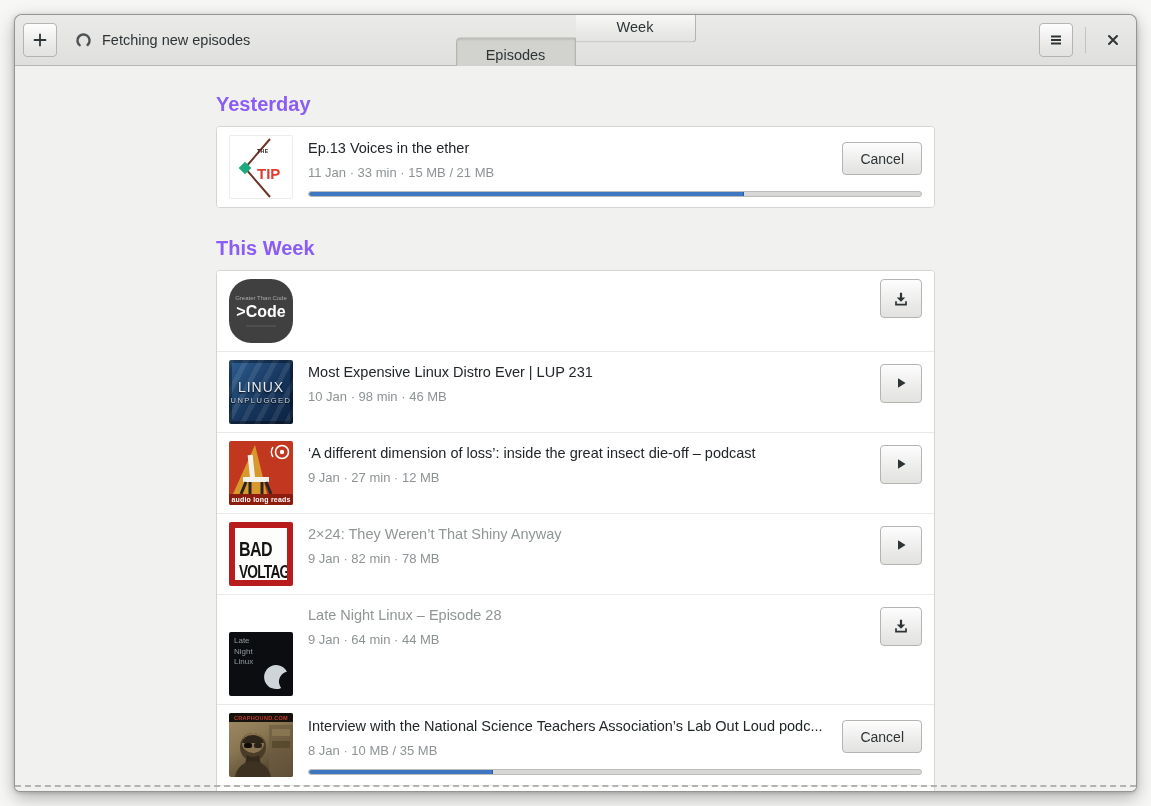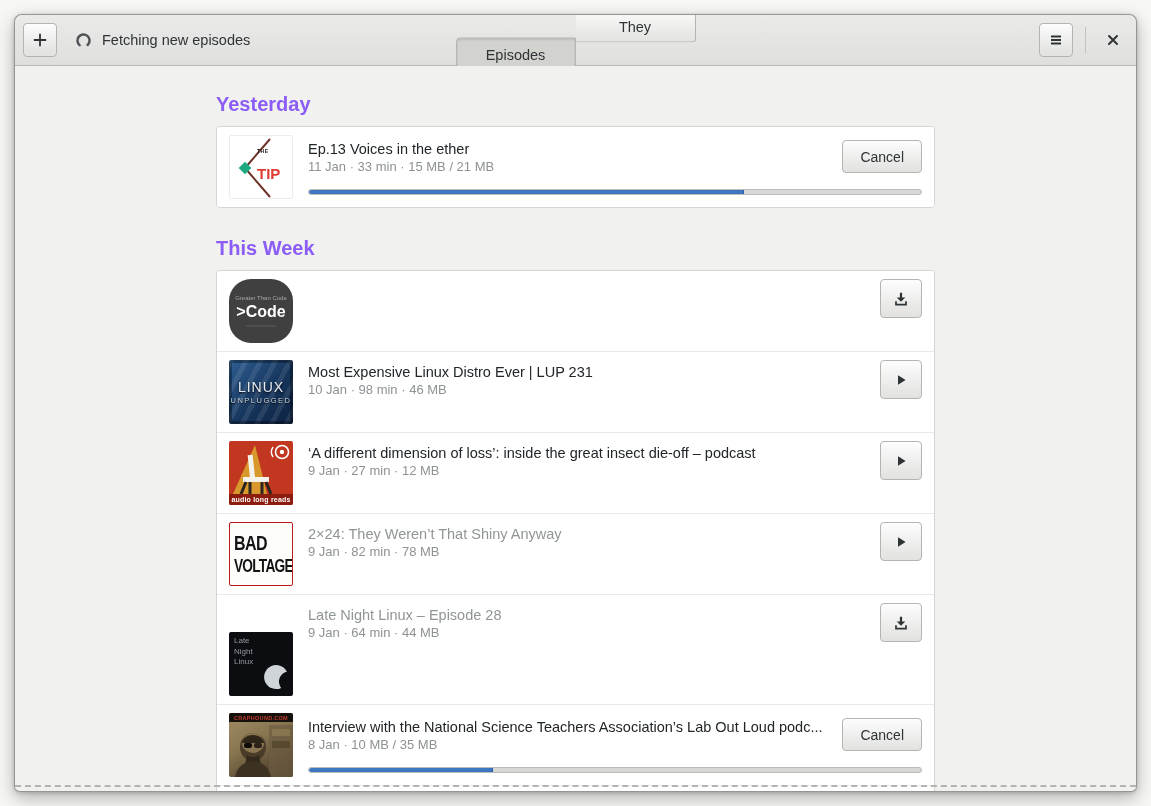--- a/index.html
+++ b/index.html
@@ -96,21 +96,21 @@
   .cover {
     width: 64px; height: 64px; border-radius: 2px; overflow: hidden;
     position: relative; grid-row: 1 / span 2; align-self: center;
     flex: 0 0 auto;
   }
   .info { grid-column: 2; min-width: 0; padding: 2px 0; }
   .ep-title {
     font-size: 14.5px; color: #212629; white-space: nowrap;
     overflow: hidden; line-height: 20px;
   }
-  .ep-meta { font-size: 13px; color: #8d9294; margin-top: 0; white-space: nowrap; }
+  .ep-meta { font-size: 13px; color: #8d9294; margin-top: 7px; white-space: nowrap; }
   .row.played .ep-title { color: #909596; }
   .action-cell { grid-column: 3; grid-row: 1; display:flex; align-items:center; }
   .text-btn {
     font-family: inherit; font-size: 14px; color: #2e3436;
     height: 33px; padding: 0 17px;
     background: linear-gradient(to bottom, #fdfdfd, #e9e9e8 70%, #e2e2e0);
     border: 1px solid #b4b4b0; border-radius: 4px; cursor: pointer;
   }
   .icon-btn {
     width: 42px; height: 39px;
@@ -148,21 +148,21 @@
   }
   .cov-lup .l1 { font-size: 14px; color: #e8eef4; letter-spacing: 1px; text-shadow: 0 1px 2px #000; }
   .cov-lup .l2 { font-size: 7.5px; color: #c9d2da; letter-spacing: 1.5px; margin-top: 1px; text-shadow: 0 1px 1px #000; }
   .cov-alr { background: #c1371f; }
   .cov-alr svg { position: absolute; inset: 0; }
   .cov-alr .label {
     position: absolute; left: 0; right: 0; bottom: 0; height: 11px;
     background: #8c1c0e; color: #fff; font-size: 7px; font-weight: 700;
     display: flex; align-items: center; justify-content: center; letter-spacing: 0.2px;
   }
-  .cov-bv { background: #fdfdfc; display:flex; flex-direction:column; justify-content:center; padding-left: 4px; border:1px solid #b91c1c; }
+  .cov-bv { background: #fdfdfc; display:flex; flex-direction:column; justify-content:flex-end; padding-left: 4px; border:6px solid #b91c1c; }
   .cov-bv .b1 { font-size: 16px; font-weight: 900; color: #141414; letter-spacing: -0.5px; transform: scaleY(1.25); transform-origin: left center; }
   .cov-bv .b2 { font-size: 14px; font-weight: 900; color: #141414; letter-spacing: -0.8px; transform: scale(0.98,1.3); transform-origin: left center; margin-top: 5px; }
   .cov-lnl { background: #0b0d11; margin-top: 29px; }
   .cov-lnl .lines { position:absolute; left:5px; top:4px; font-size:8px; line-height:10.5px; color:#939a9e; }
   .cov-lnl .moon { position:absolute; right:4px; bottom:2px; }
   .cov-crap { background: linear-gradient(150deg, #a08b64 0%, #8a7752 40%, #5c4d35 75%, #3e3323 100%); }
   .cov-crap .strip {
     position:absolute; top:0; left:0; right:0; height:9px; background:#15120e;
     color:#c23b2b; font-size:5.5px; font-weight:700; display:flex; align-items:center; justify-content:center;
     letter-spacing:0.3px;
@@ -195,21 +195,21 @@
     </button>
     <span class="spinner">
       <svg width="17" height="17" viewBox="0 0 16 16">
           <circle cx="8" cy="8" r="5.7" fill="none" stroke="#4f5356" stroke-width="2.3" stroke-linecap="round" stroke-dasharray="27 9" transform="rotate(-230 8 8)"></circle>
         </svg>
     </span>
     <span class="hb-status">Fetching new episodes</span>
 
     <div class="switcher">
       <button class="switch-btn active">Episodes</button>
-      <button class="switch-btn">They</button>
+      <button class="switch-btn">Week</button>
     </div>
 
     <div class="hb-right">
       <button class="hb-btn">
         <span style="display:flex">
           <svg width="16" height="16" viewBox="0 0 16 16">
               <path d="M3 4.5h10M3 8h10M3 11.5h10" stroke="#2e3436" stroke-width="1.9"></path>
             </svg>
         </span>
       </button>

